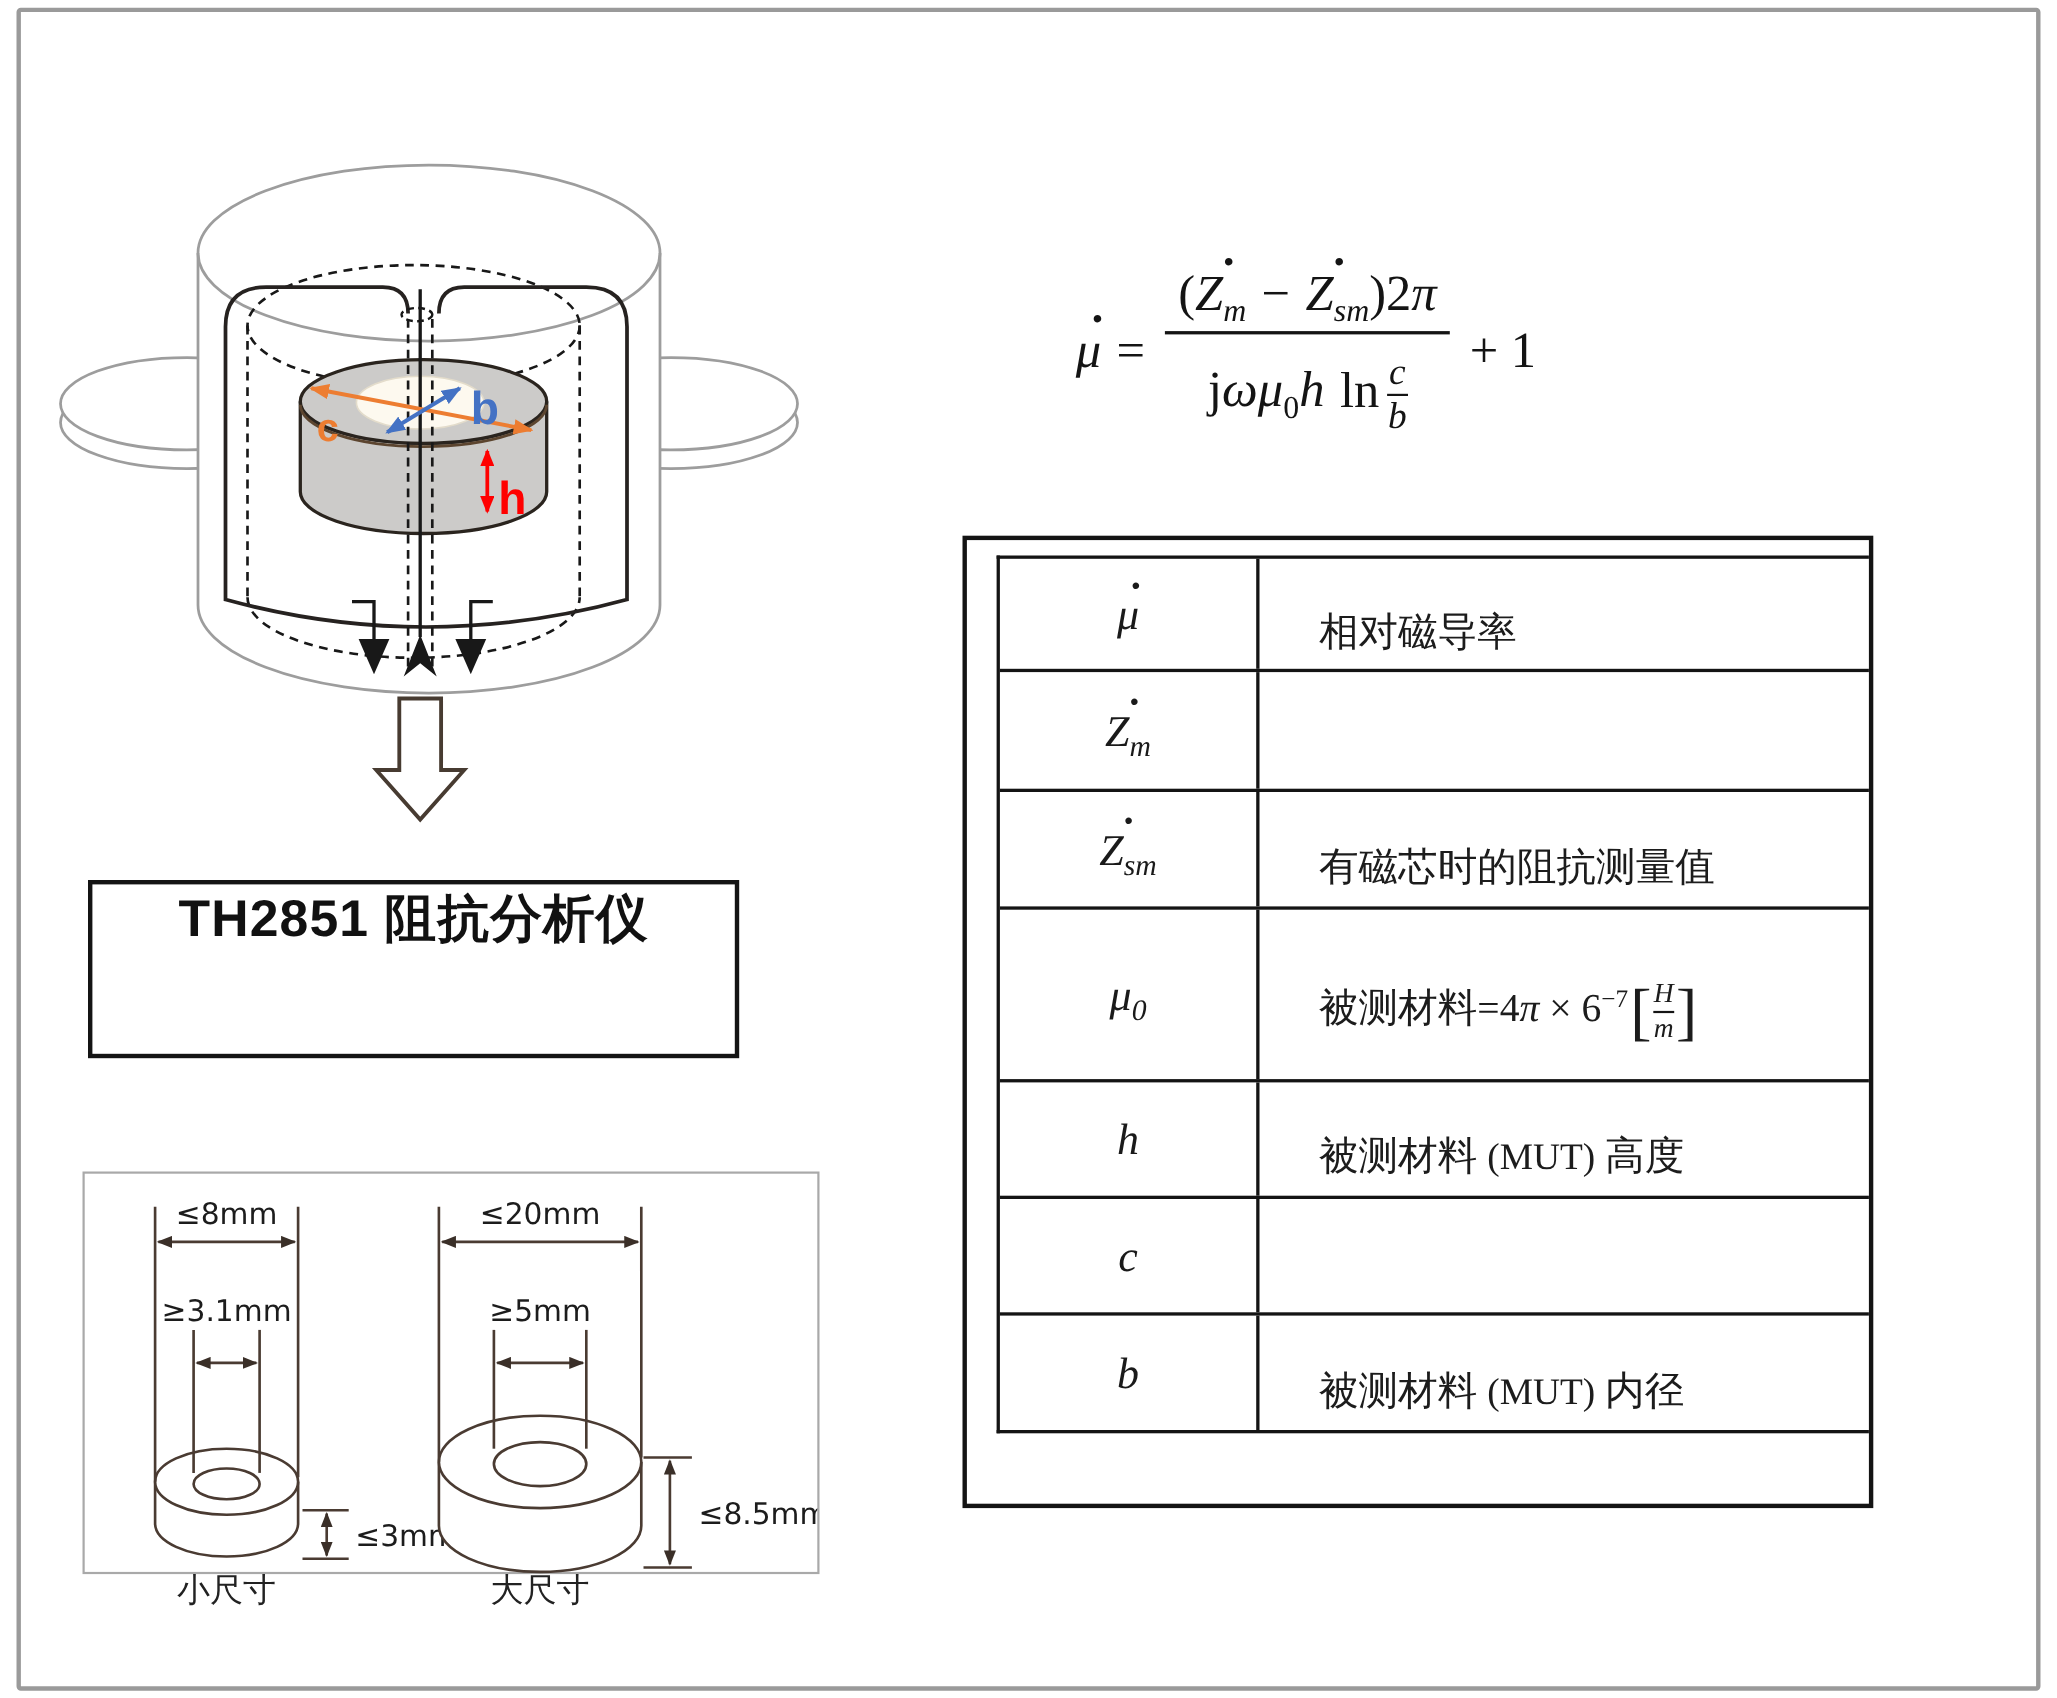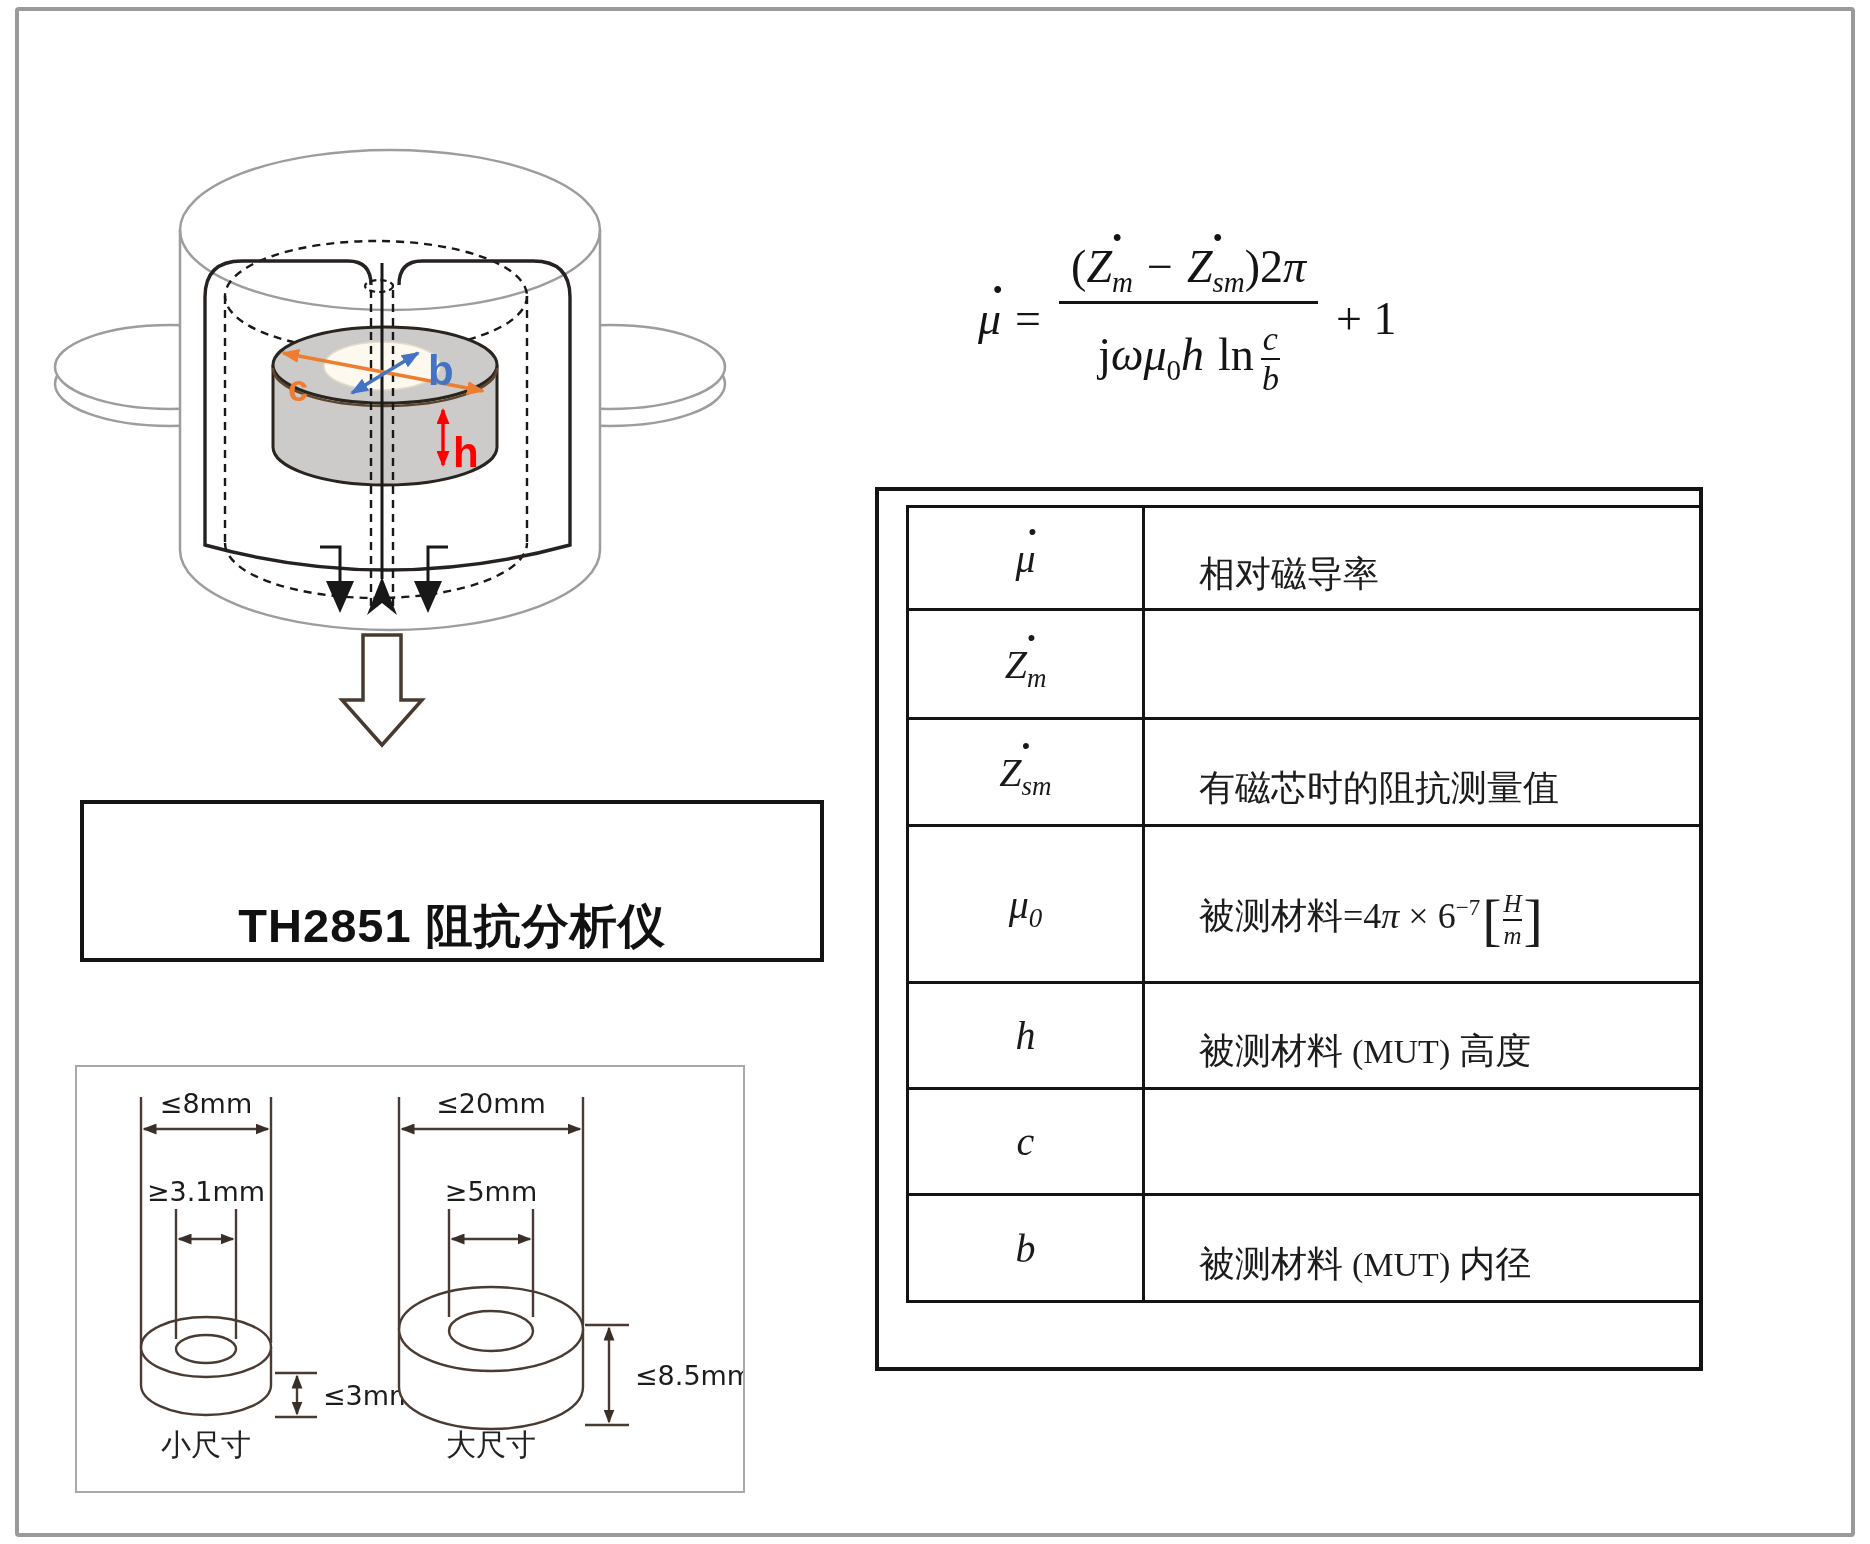--- a/index.html
+++ b/index.html
@@ -54,28 +54,28 @@
   .tdesc .it{font-style:italic;}
   .tdesc sup{font-size:23px;font-style:normal;}
   .brk{font-size:58px;font-weight:300;vertical-align:middle;line-height:0;margin:0 2px;}
   .hmfrac{display:inline-flex;flex-direction:column;align-items:center;
           font-size:25px;line-height:1.12;vertical-align:middle;font-style:italic;}
   .hmbar{width:100%;height:2px;background:#141414;margin:1px 0;}
   .h-r0{height:100px;} .h-r1{height:106px;} .h-r2{height:104px;} .h-r3{height:154px;}
   .h-r4{height:103px;} .h-r5{height:103px;} .h-r6{height:104px;}
 
   
-  .analyzer-box{position:absolute;left:80px;top:800px;width:744px;height:162px;
+  .analyzer-box{position:absolute;left:80px;top:800px;width:592px;height:162px;
                 border:4px solid #141414;box-sizing:border-box;
-                display:flex;align-items:flex-end;justify-content:center;}
+                display:flex;align-items:flex-start;justify-content:center;}
   .analyzer-label{font-size:47px;font-weight:600;letter-spacing:1px;color:#111;}
 
   
   .fixture-svg{position:absolute;left:30px;top:95px;}
-  .panel{position:absolute;left:75px;top:1065px;width:670px;height:428px;
+  .panel{position:absolute;left:75px;top:1065px;width:670px;height:366px;
          border:2px solid #a9a9a9;box-sizing:border-box;}
   .panel svg{position:absolute;left:0;top:0;}
 </style>
 </head>
 <body>
 
 <div class="page">
   <div class="page-frame"></div>
 
   <svg class="fixture-svg" width="720" height="690" viewBox="0 0 720 690">

